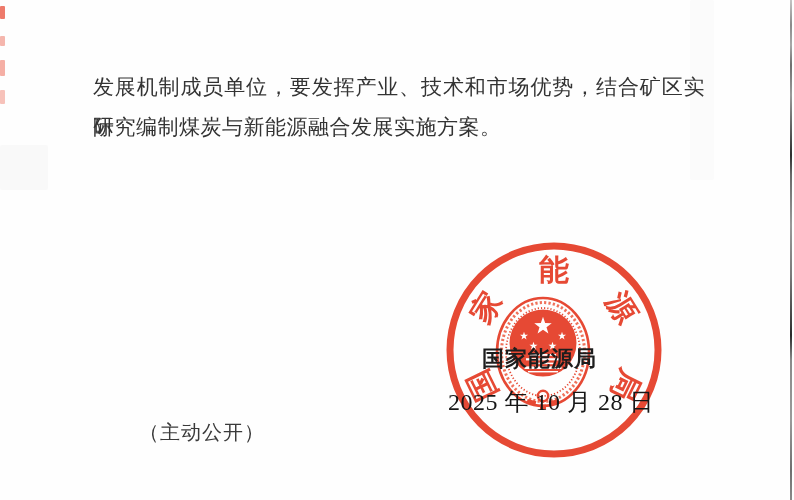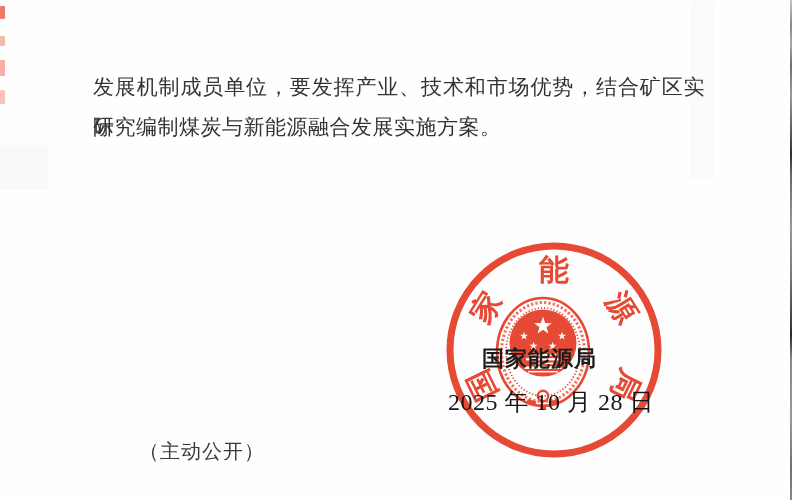--- a/index.html
+++ b/index.html
@@ -28,21 +28,21 @@
     font-size:22px;color:#1d1d1d;letter-spacing:1px;z-index:5;
     font-weight:600;white-space:nowrap;
   }
   .dateline{
     position:absolute;left:448px;top:386px;
     font-size:24px;color:#161616;letter-spacing:0.5px;z-index:5;
     white-space:nowrap;
   }
   
   .footer-note{
-    position:absolute;left:139px;top:438px;
+    position:absolute;left:139px;top:419px;
     font-size:20px;color:#3a3a3a;letter-spacing:1px;
   }
   
   .edge-line{
     position:absolute;right:2px;top:0;width:2px;height:500px;z-index:6;
     background:linear-gradient(180deg,
       #c4c4c4 0%, #8a8a8a 5%, #a8a8a8 9%, #6f6f6f 13%, #9a9a9a 19%,
       #555 27%, #2f2f2f 31%, #6a6a6a 35%, #999 45%, #7a7a7a 55%,
       #3c3c3c 65%, #2a2a2a 67%, #8a8a8a 72%, #9a9a9a 84%, #6f6f6f 94%, #8a8a8a 100%);
   }

